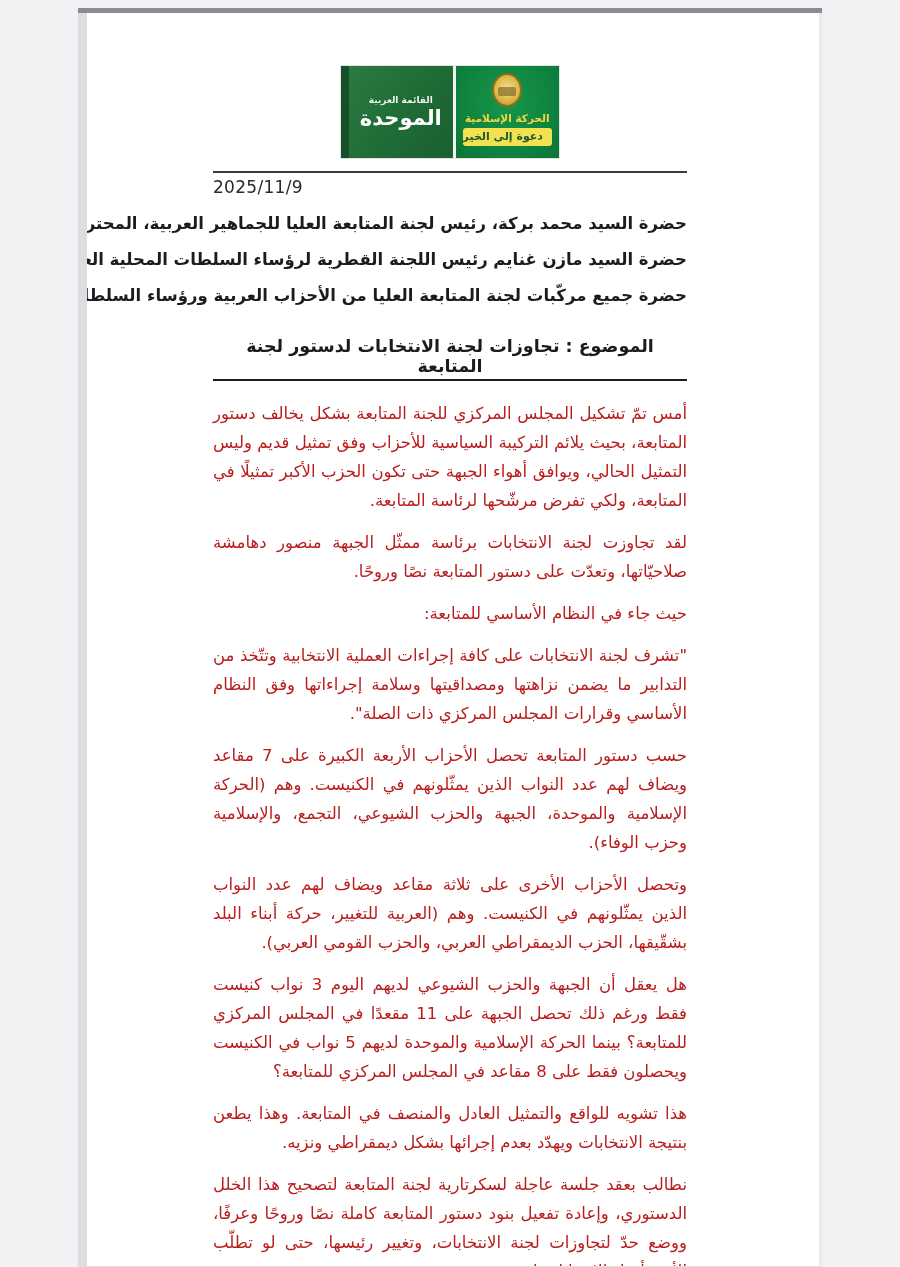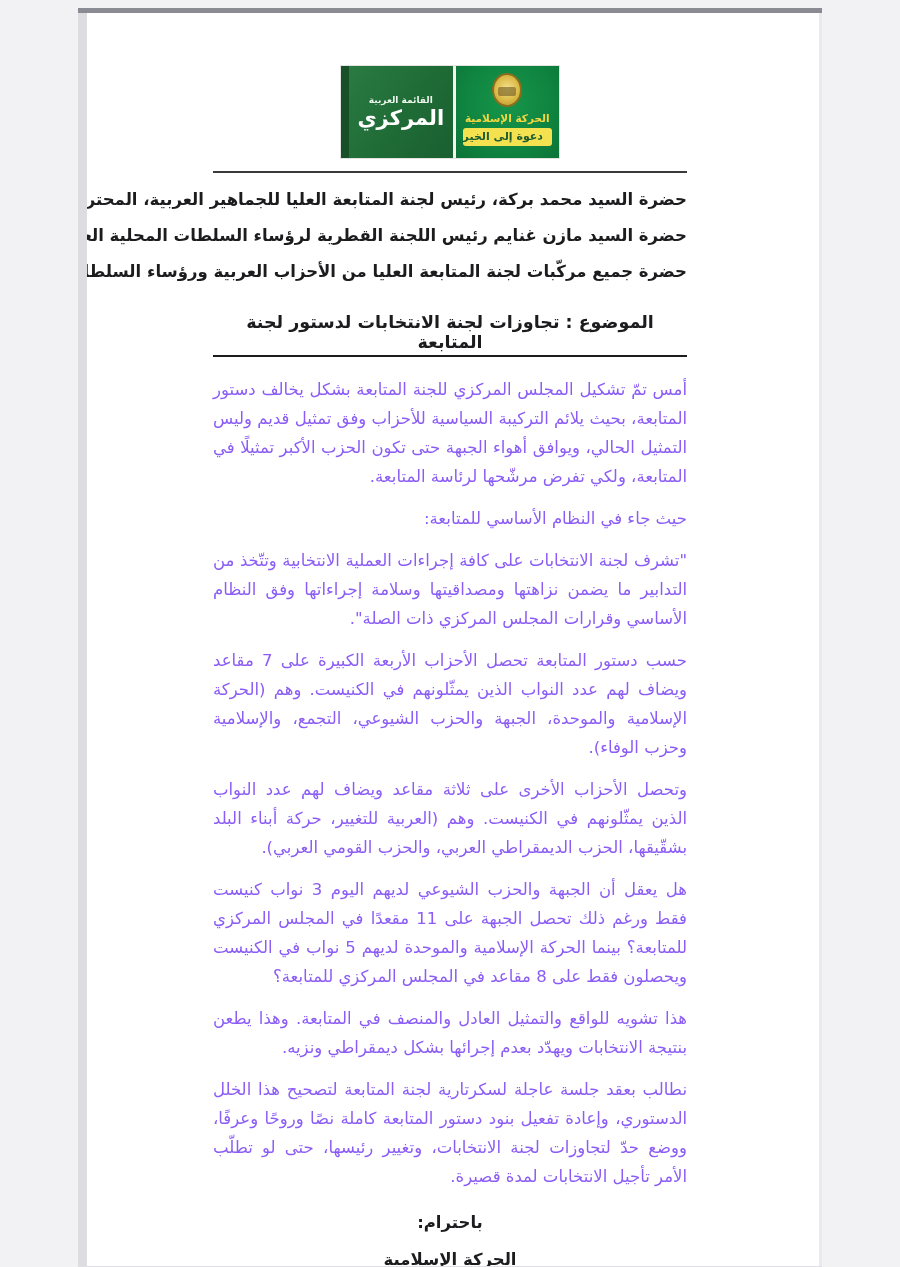--- a/index.html
+++ b/index.html
@@ -81,64 +81,66 @@
     padding-bottom:3px;
   }
 
   .body-text { margin-top:18px; }
   .para {
     font-size:16.5px;
     line-height:29px;
     text-align:justify;
     text-align-last:right;
     margin-bottom:13px;
-    color:#8b5cf6;
+    color:#b91c1c;
   }
 
   .signature { text-align:center; margin-top:6px; }
   .sig-line { font-weight:bold; font-size:16.5px; line-height:37px; }
 </style>
 </head>
 <body>
 
 <div class="page">
 
   <div class="edge-top"></div>
   <div class="edge-left"></div>
   <div class="edge-right"></div>
 
   <div class="banner">
     <div class="banner-left">
       <div class="small-line">القائمة العربية</div>
-      <div class="big-line">المركزي</div>
+      <div class="big-line">الموحدة</div>
     </div>
     <div class="banner-gap"></div>
     <div class="banner-right">
       <div class="emblem"></div>
       <div class="movement-title">الحركة الإسلامية</div>
       <div class="badge">دعوة إلى الخير</div>
     </div>
   </div>
 
   <div class="content">
 
     <div class="rule"></div>
+    <div class="date-line">2025/11/9</div>
 
     <div class="recipients">
       <div class="recipient">حضرة السيد محمد بركة، رئيس لجنة المتابعة العليا للجماهير العربية، المحترم</div>
       <div class="recipient">حضرة السيد مازن غنايم رئيس اللجنة القطرية لرؤساء السلطات المحلية العربية، المحترم</div>
       <div class="recipient">حضرة جميع مركّبات لجنة المتابعة العليا من الأحزاب العربية ورؤساء السلطات المحلية، المحترمين</div>
     </div>
 
     <div class="subject-wrap">
       <span class="subject">الموضوع : تجاوزات لجنة الانتخابات لدستور لجنة المتابعة</span>
     </div>
 
     <div class="body-text">
       <p class="para">أمس تمّ تشكيل المجلس المركزي للجنة المتابعة بشكل يخالف دستور المتابعة، بحيث يلائم التركيبة السياسية للأحزاب وفق تمثيل قديم وليس التمثيل الحالي، ويوافق أهواء الجبهة حتى تكون الحزب الأكبر تمثيلًا في المتابعة، ولكي تفرض مرشّحها لرئاسة المتابعة.</p>
+      <p class="para">لقد تجاوزت لجنة الانتخابات برئاسة ممثّل الجبهة منصور دهامشة صلاحيّاتها، وتعدّت على دستور المتابعة نصًا وروحًا.</p>
       <p class="para">حيث جاء في النظام الأساسي للمتابعة:</p>
       <p class="para">"تشرف لجنة الانتخابات على كافة إجراءات العملية الانتخابية وتتّخذ من التدابير ما يضمن نزاهتها ومصداقيتها وسلامة إجراءاتها وفق النظام الأساسي وقرارات المجلس المركزي ذات الصلة".</p>
       <p class="para">حسب دستور المتابعة تحصل الأحزاب الأربعة الكبيرة على 7 مقاعد ويضاف لهم عدد النواب الذين يمثّلونهم في الكنيست. وهم (الحركة الإسلامية والموحدة، الجبهة والحزب الشيوعي، التجمع، والإسلامية وحزب الوفاء).</p>
       <p class="para">وتحصل الأحزاب الأخرى على ثلاثة مقاعد ويضاف لهم عدد النواب الذين يمثّلونهم في الكنيست. وهم (العربية للتغيير، حركة أبناء البلد بشقّيقها، الحزب الديمقراطي العربي، والحزب القومي العربي).</p>
       <p class="para">هل يعقل أن الجبهة والحزب الشيوعي لديهم اليوم 3 نواب كنيست فقط ورغم ذلك تحصل الجبهة على 11 مقعدًا في المجلس المركزي للمتابعة؟ بينما الحركة الإسلامية والموحدة لديهم 5 نواب في الكنيست ويحصلون فقط على 8 مقاعد في المجلس المركزي للمتابعة؟</p>
       <p class="para">هذا تشويه للواقع والتمثيل العادل والمنصف في المتابعة. وهذا يطعن بنتيجة الانتخابات ويهدّد بعدم إجرائها بشكل ديمقراطي ونزيه.</p>
       <p class="para">نطالب بعقد جلسة عاجلة لسكرتارية لجنة المتابعة لتصحيح هذا الخلل الدستوري، وإعادة تفعيل بنود دستور المتابعة كاملة نصًا وروحًا وعرفًا، ووضع حدّ لتجاوزات لجنة الانتخابات، وتغيير رئيسها، حتى لو تطلّب الأمر تأجيل الانتخابات لمدة قصيرة.</p>
     </div>
 
     <div class="signature">

